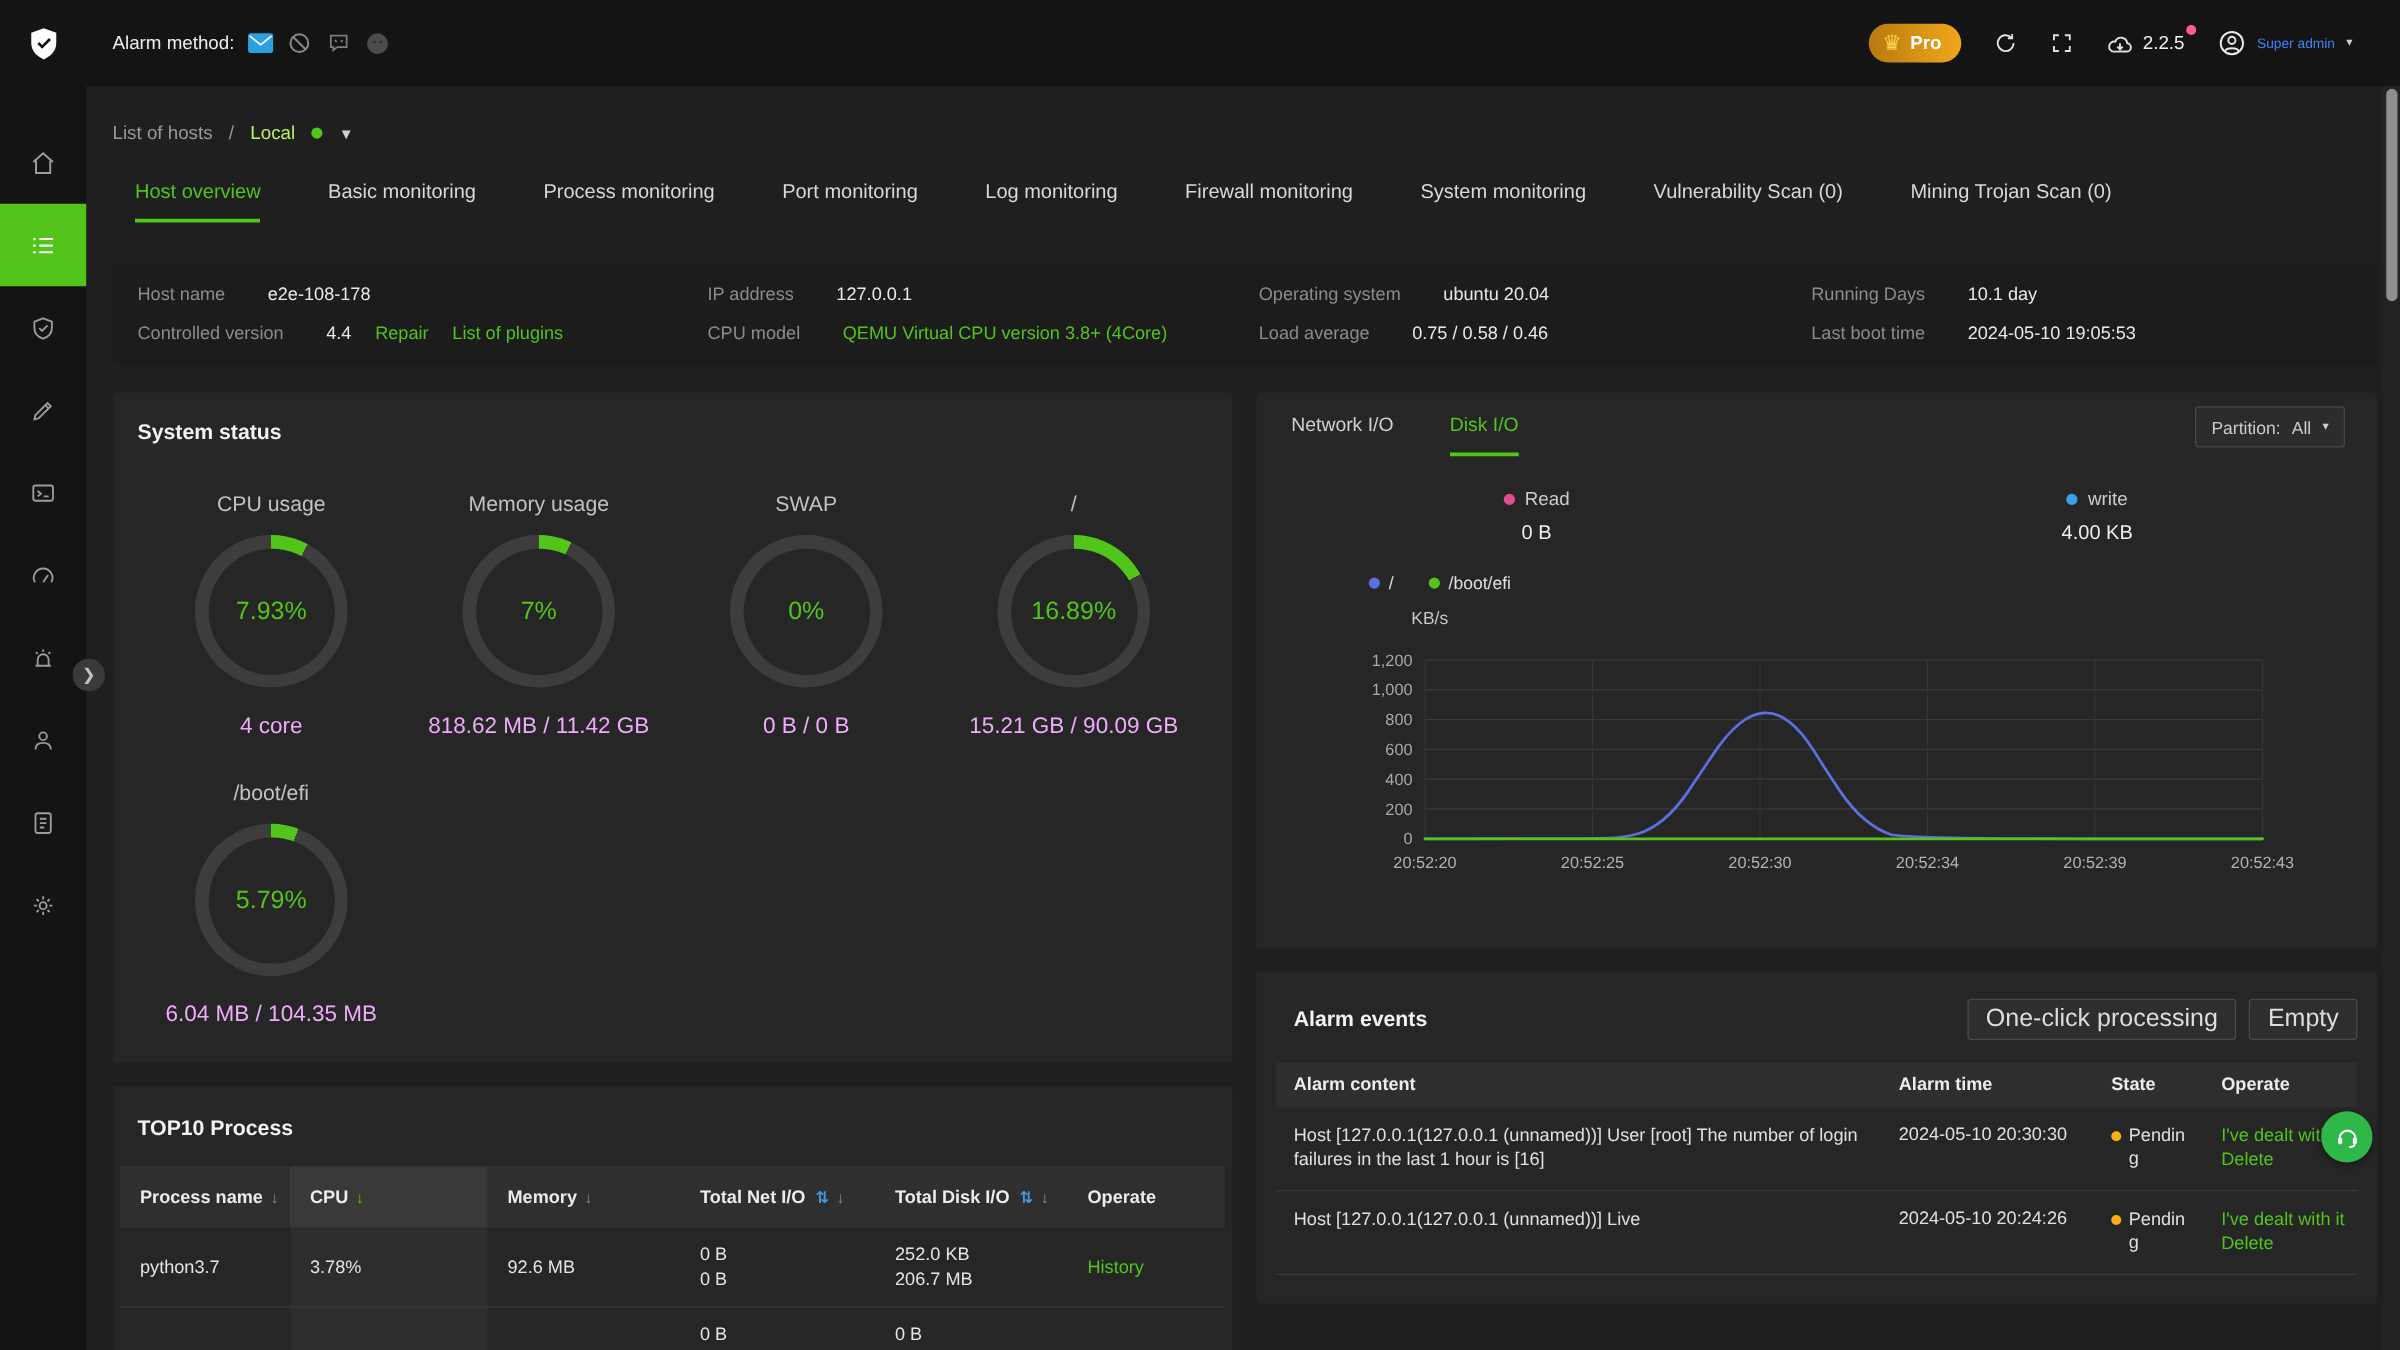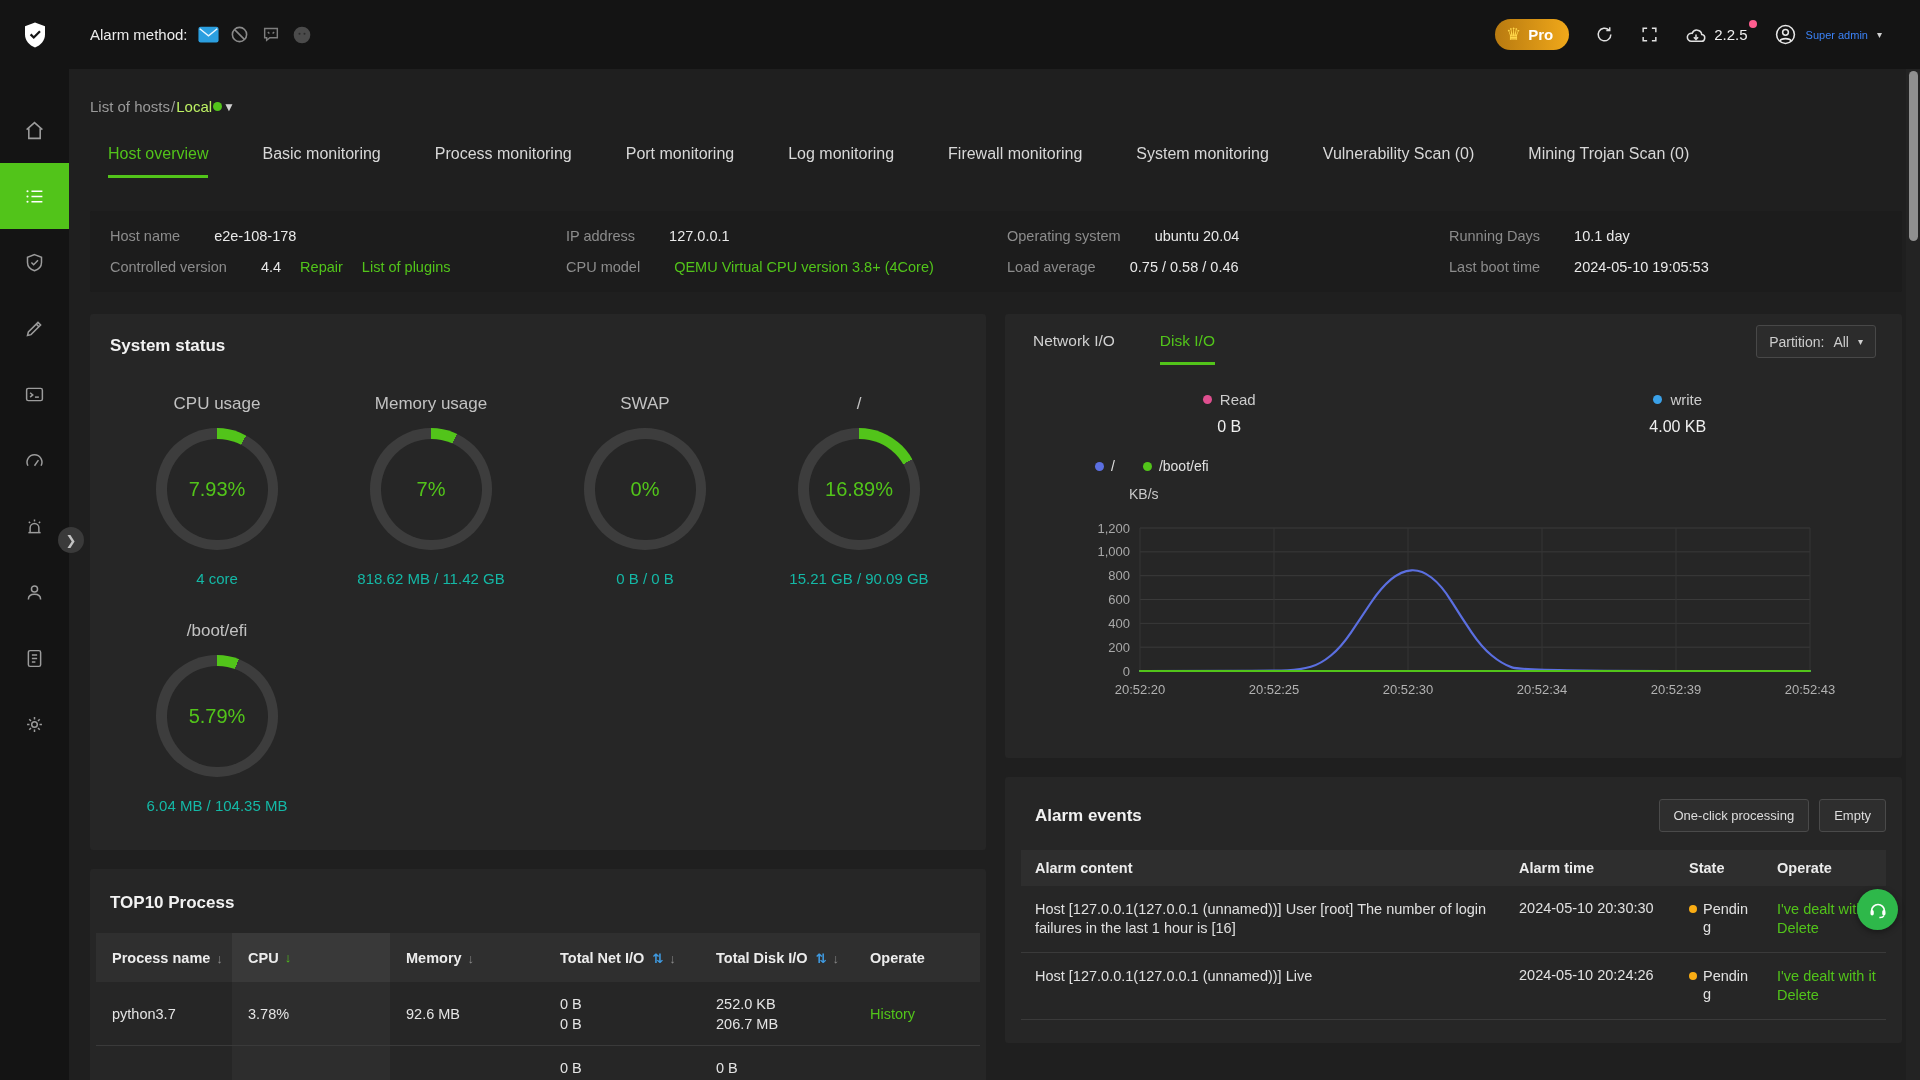--- a/index.html
+++ b/index.html
@@ -32,21 +32,21 @@
   .side-items { display:flex; flex-direction:column; align-items:stretch; margin-top:28px; }
   .side-item { height:66px; display:grid; place-items:center; color:#9c9c9c; cursor:pointer; }
   .side-item.active { background:#52c41a; color:#fff; }
   .side-expander { position:absolute; left:58px; top:527px; width:26px; height:26px; border-radius:50%;
     background:#3a3a3a; color:#c4c4c4; display:grid; place-items:center; font-size:13px; z-index:6; cursor:pointer; }
 
   
   .content { position:absolute; left:69px; top:69px; right:0; bottom:0; overflow:hidden;
     padding:29px 18px 0 21px; background:#1f1f1f; }
 
-  .breadcrumb { display:flex; align-items:center; gap:1px; font-size:15px; color:#9a9a9a; }
+  .breadcrumb { display:flex; align-items:center; gap:13px; font-size:15px; color:#9a9a9a; }
   .bc-root { color:#9a9a9a; cursor:pointer; }
   .bc-current { color:#bef264; cursor:pointer; }
   .bc-dot { width:9px; height:9px; border-radius:50%; background:#52c41a; }
   .bc-caret { color:#d0d0d0; font-size:12px; cursor:pointer; }
 
   .tabs { display:flex; gap:54px; margin:30px 0 0 18px; }
   .tab { font-size:16px; color:#d8d8d8; padding-bottom:12px; border-bottom:3px solid transparent; cursor:pointer; }
   .tab.active { color:#52c41a; border-bottom-color:#52c41a; }
 
   .host-info { margin-top:33px; background:#1c1c1c; border-radius:2px; padding:14px 0 14px 20px;
@@ -66,21 +66,21 @@
 
   
   .sys-card { height:536px; overflow:hidden; padding:22px 20px 0 20px; }
   .gauges { display:flex; margin-top:38px; }
   .gauges.row2 { margin-top:34px; }
   .gauge-col { width:214px; display:flex; flex-direction:column; align-items:center; }
   .g-label { font-size:17px; color:#c2c2c2; margin-bottom:14px; }
   .gauge-ring { width:122px; height:122px; border-radius:50%; display:grid; place-items:center; }
   .gauge-inner { width:101px; height:101px; border-radius:50%; background:#262626; display:grid; place-items:center; }
   .g-pct { font-size:20px; color:#52c41a; }
-  .g-value { font-size:15px; color:#14b8a6; margin-top:20px; white-space:nowrap; }
+  .g-value { font-size:18px; color:#f0abfc; margin-top:20px; white-space:nowrap; }
 
   
   .proc-card { margin-top:19px; height:320px; overflow:hidden; padding:24px 6px 0 6px; }
   .proc-card .card-title { margin-left:14px; }
   .ptable { margin-top:20px; font-size:14.5px; }
   .pt-row { display:grid; grid-template-columns:136px 158px 154px 156px 154px 1fr; align-items:center; }
   .pt-head { background:#2f2f2f; height:49px; font-weight:bold; color:#ececec; }
   .pt-cell { padding-left:16px; }
   .pt-head .hl { background:rgba(255,255,255,0.05); height:100%; display:flex; align-items:center; }
   .pt-body .pt-row { height:64px; border-bottom:1px solid #3a3a3a; color:#e4e4e4; }
@@ -107,21 +107,21 @@
   .series-legend { display:flex; gap:28px; align-items:center; margin:22px 0 0 90px; }
   .sl-item { display:flex; align-items:center; gap:7px; font-size:14px; color:#e0e0e0; cursor:pointer; }
   .kbs { margin:12px 0 0 124px; font-size:14px; color:#c8c8c8; }
   #io-chart { margin:14px 0 0 51px; }
 
   
   .alarm-card { margin-top:19px; height:266px; overflow:hidden; padding-bottom:10px; }
   .alarm-head { display:flex; align-items:center; justify-content:space-between; padding:22px 16px 0 30px; }
   .alarm-btns { display:flex; gap:10px; }
   .dark-btn { height:33px; background:#2e2e2e; border:1px solid #4a4a4a; border-radius:3px;
-    color:#dddddd; font-size:13px; padding:0 14px; display:flex; align-items:center; cursor:pointer; }
+    color:#dddddd; font-size:20px; padding:0 14px; display:flex; align-items:center; cursor:pointer; }
   .atable { margin:18px 16px 0 16px; font-size:14.5px; }
   .at-row { display:grid; grid-template-columns:484px 170px 88px 1fr; }
   .at-head { background:#2e2e2e; height:36px; align-items:center; font-weight:bold; color:#ececec; }
   .at-cell { padding-left:14px; }
   .at-body .at-row { border-bottom:1px solid #3a3a3a; padding:14px 0; color:#e0e0e0; }
   .at-content { line-height:19px; padding-right:10px; }
   .state-cell { display:flex; align-items:flex-start; gap:6px; }
   .state-dot { width:8px; height:8px; border-radius:50%; background:#faad14; margin-top:5px; flex:none; }
   .state-text { width:50px; word-break:break-all; line-height:18px; }
   .op-cell .link { display:block; line-height:19px; }

